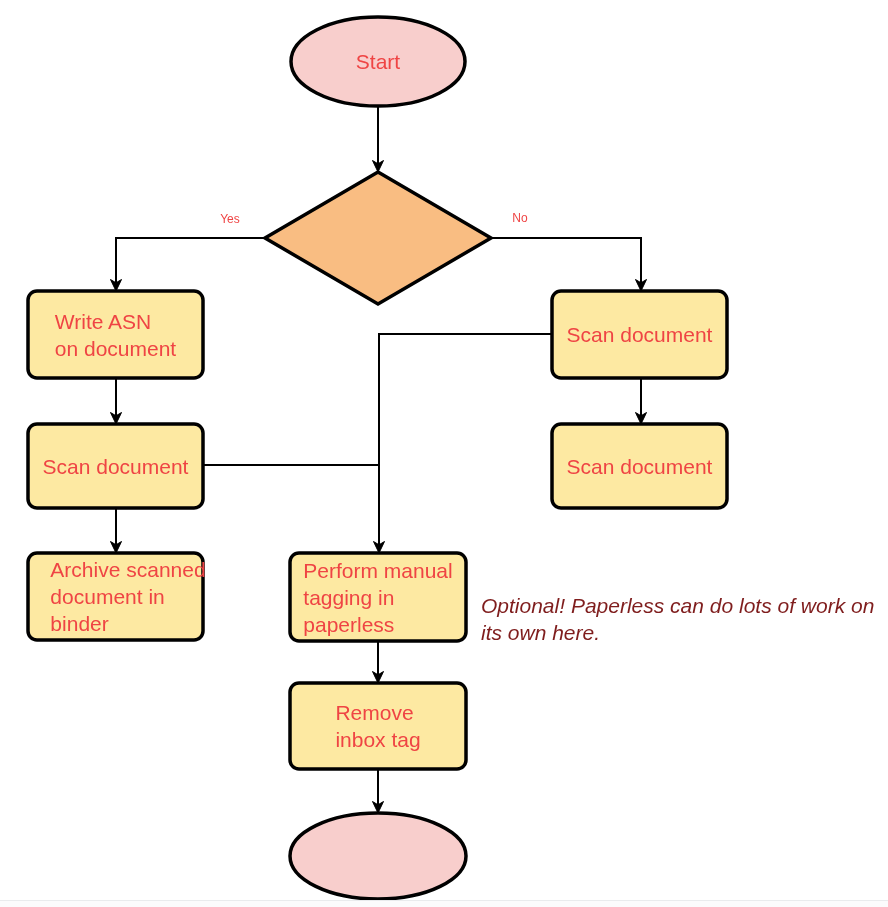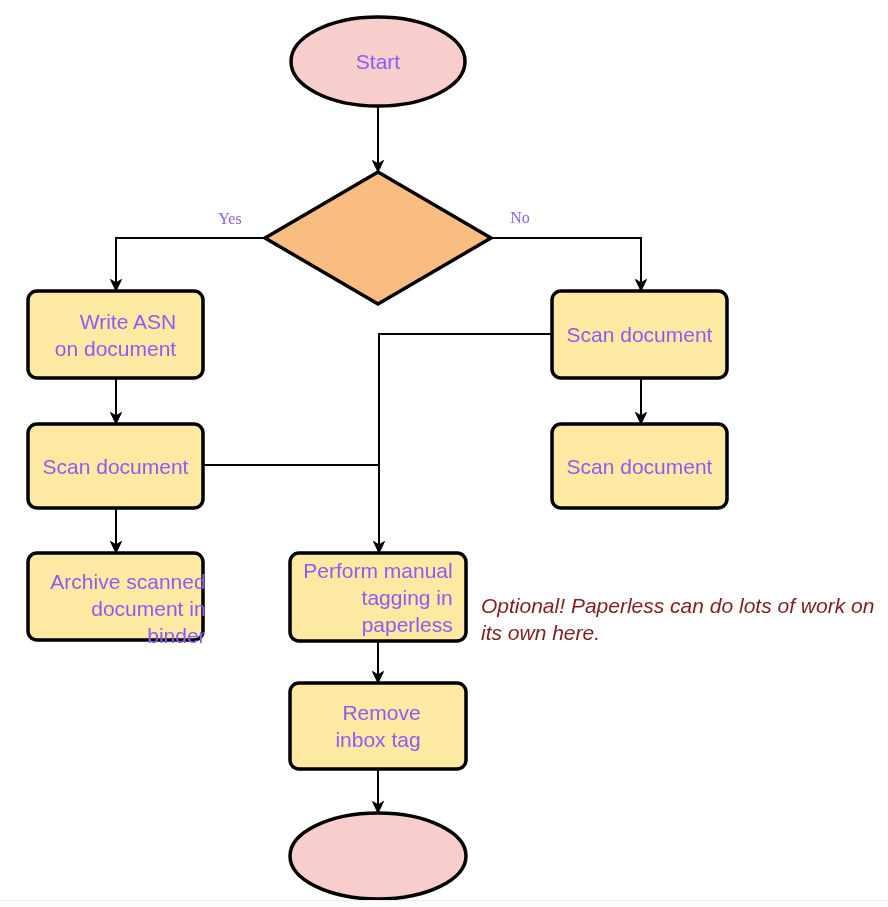--- a/index.html
+++ b/index.html
@@ -18,30 +18,29 @@
   .stage svg {
     position: absolute;
     left: 0;
     top: 0;
   }
   .label {
     position: absolute;
     display: flex;
     align-items: center;
     justify-content: center;
-    text-align: right;
+    text-align: left;
     white-space: pre-line;
     font-size: 21px;
     line-height: 27px;
-    color: #8b5cf6;
+    color: #ef4444;
   }
   .edge-label {
-    font-size: 16px;
+    font-size: 12px;
     line-height: 20px;
-    font-family: Liberation Serif, serif;
   }
   .annotation {
     position: absolute;
     left: 481px;
     top: 592px;
     width: 404px;
     font-style: italic;
     font-size: 21px;
     line-height: 27px;
     white-space: pre-line;
@@ -98,21 +97,21 @@
     <rect class="shape" x="552" y="424" width="175" height="84" rx="9" fill="#fde9a2"></rect>
     <rect class="shape" x="290" y="553" width="176" height="88" rx="9" fill="#fde9a2"></rect>
     <rect class="shape" x="290" y="683" width="176" height="86" rx="9" fill="#fde9a2"></rect>
     <ellipse class="shape" cx="378" cy="856" rx="88" ry="43" fill="#f8cecc"></ellipse>
   </svg>
 
   <div class="label" style="left:290px;top:17px;width:176px;height:89px">Start</div>
   <div class="label" style="left:28px;top:291px;width:175px;height:87px">Write ASN
 on document</div>
   <div class="label" style="left:28px;top:424px;width:175px;height:84px">Scan document</div>
-  <div class="label" style="left:28px;top:565px;width:200px;height:87px">Archive scanned
+  <div class="label" style="left:28px;top:553px;width:200px;height:87px">Archive scanned
 document in
 binder</div>
   <div class="label" style="left:552px;top:291px;width:175px;height:87px">Scan document</div>
   <div class="label" style="left:552px;top:424px;width:175px;height:84px">Scan document</div>
   <div class="label" style="left:290px;top:683px;width:176px;height:86px">Remove
 inbox tag</div>
   <div class="label" style="left:290px;top:553px;width:176px;height:88px">Perform manual
 tagging in
 paperless</div>
 

